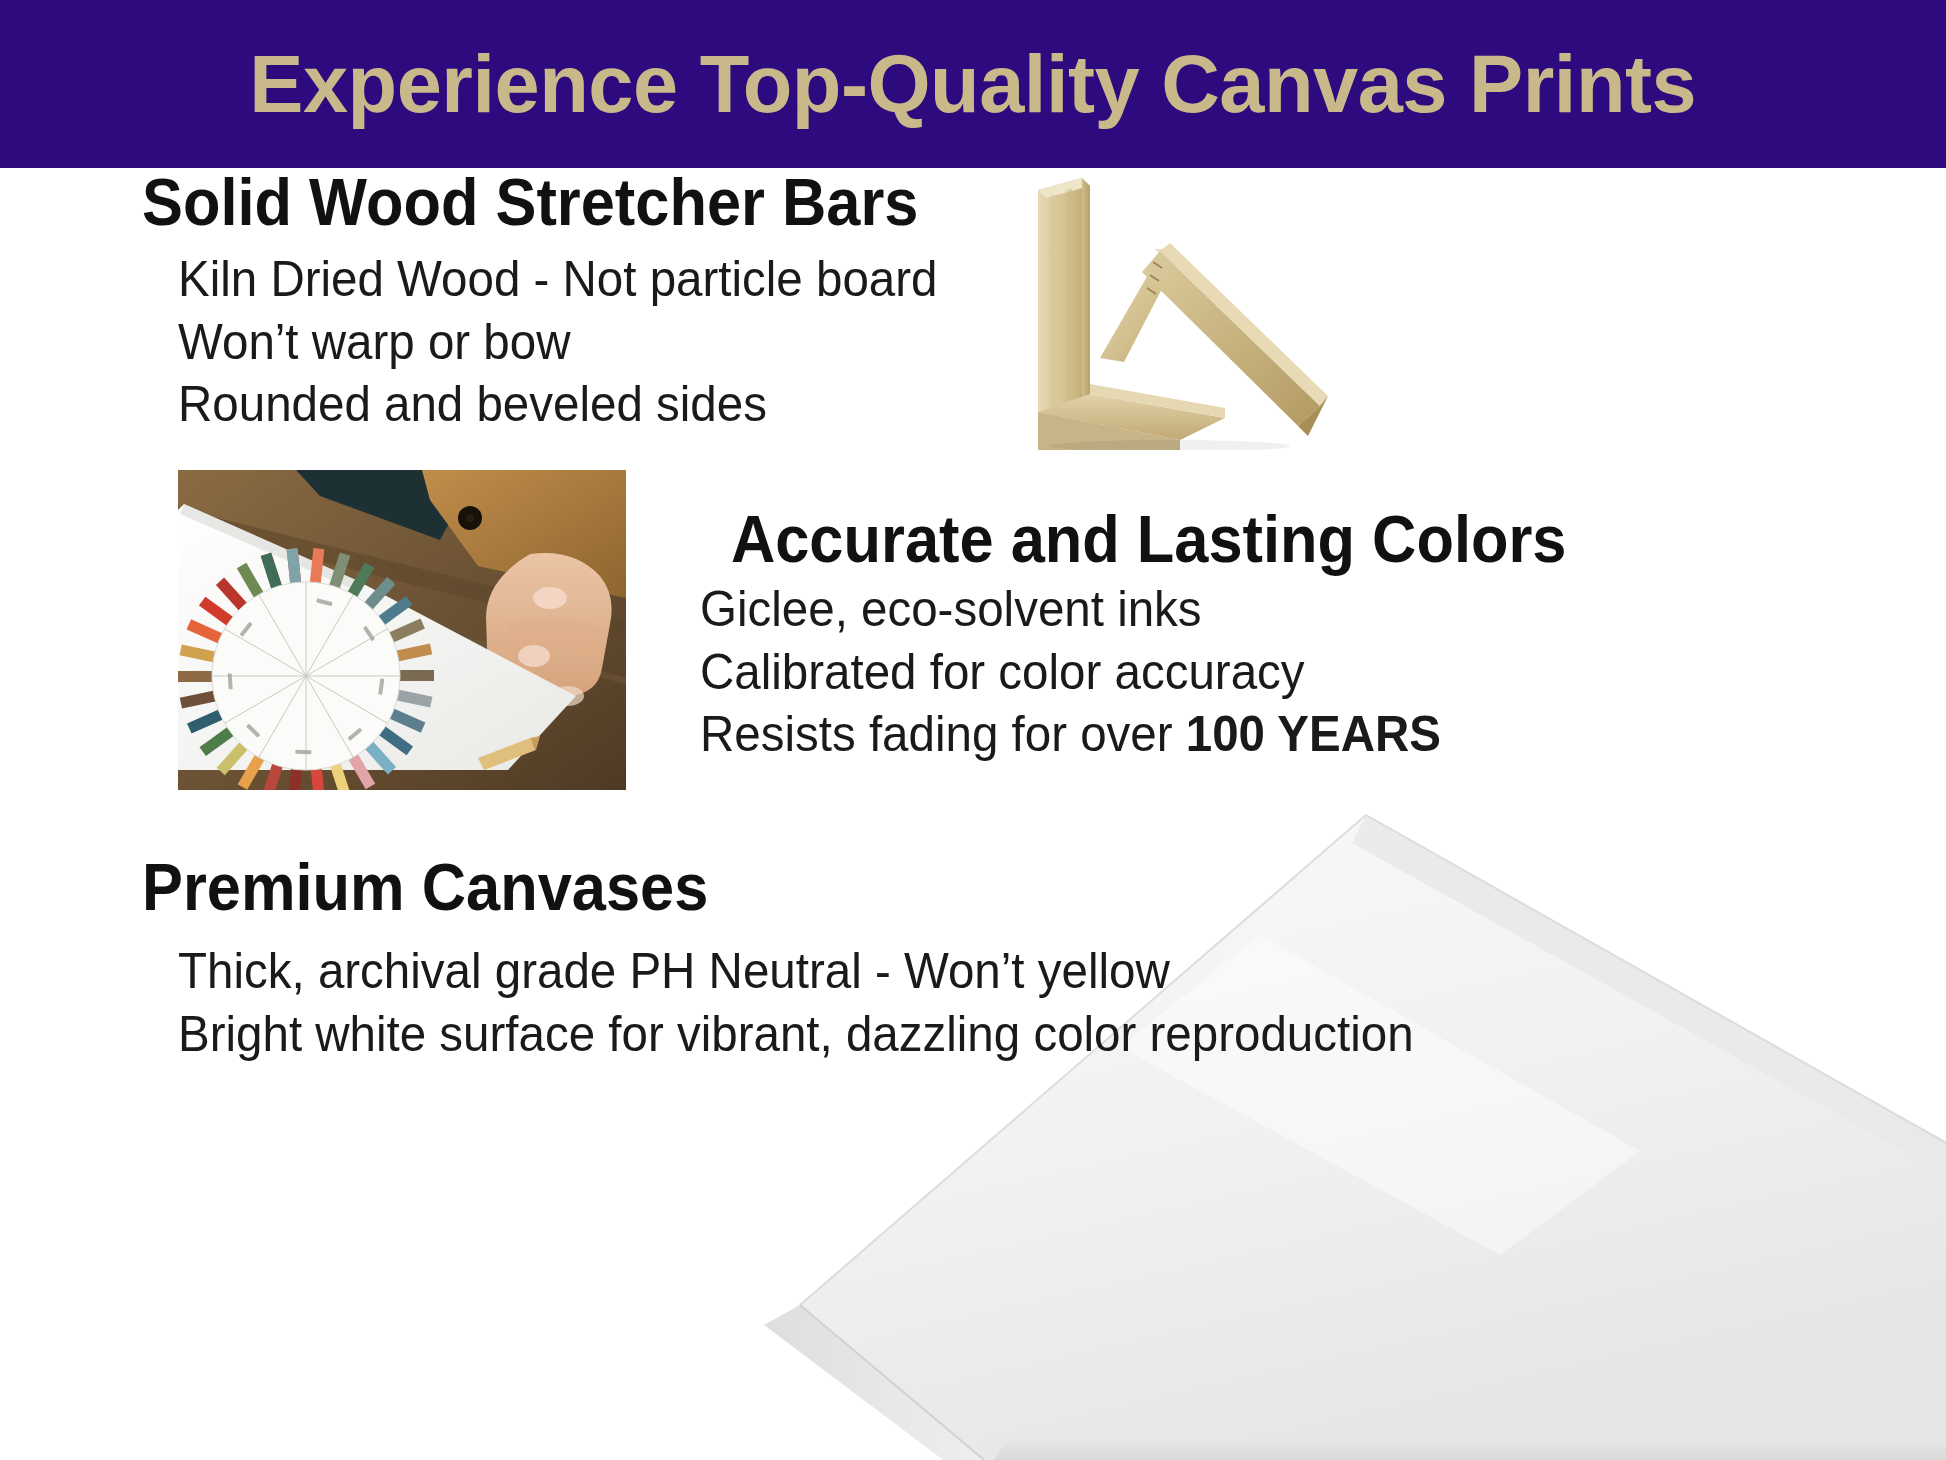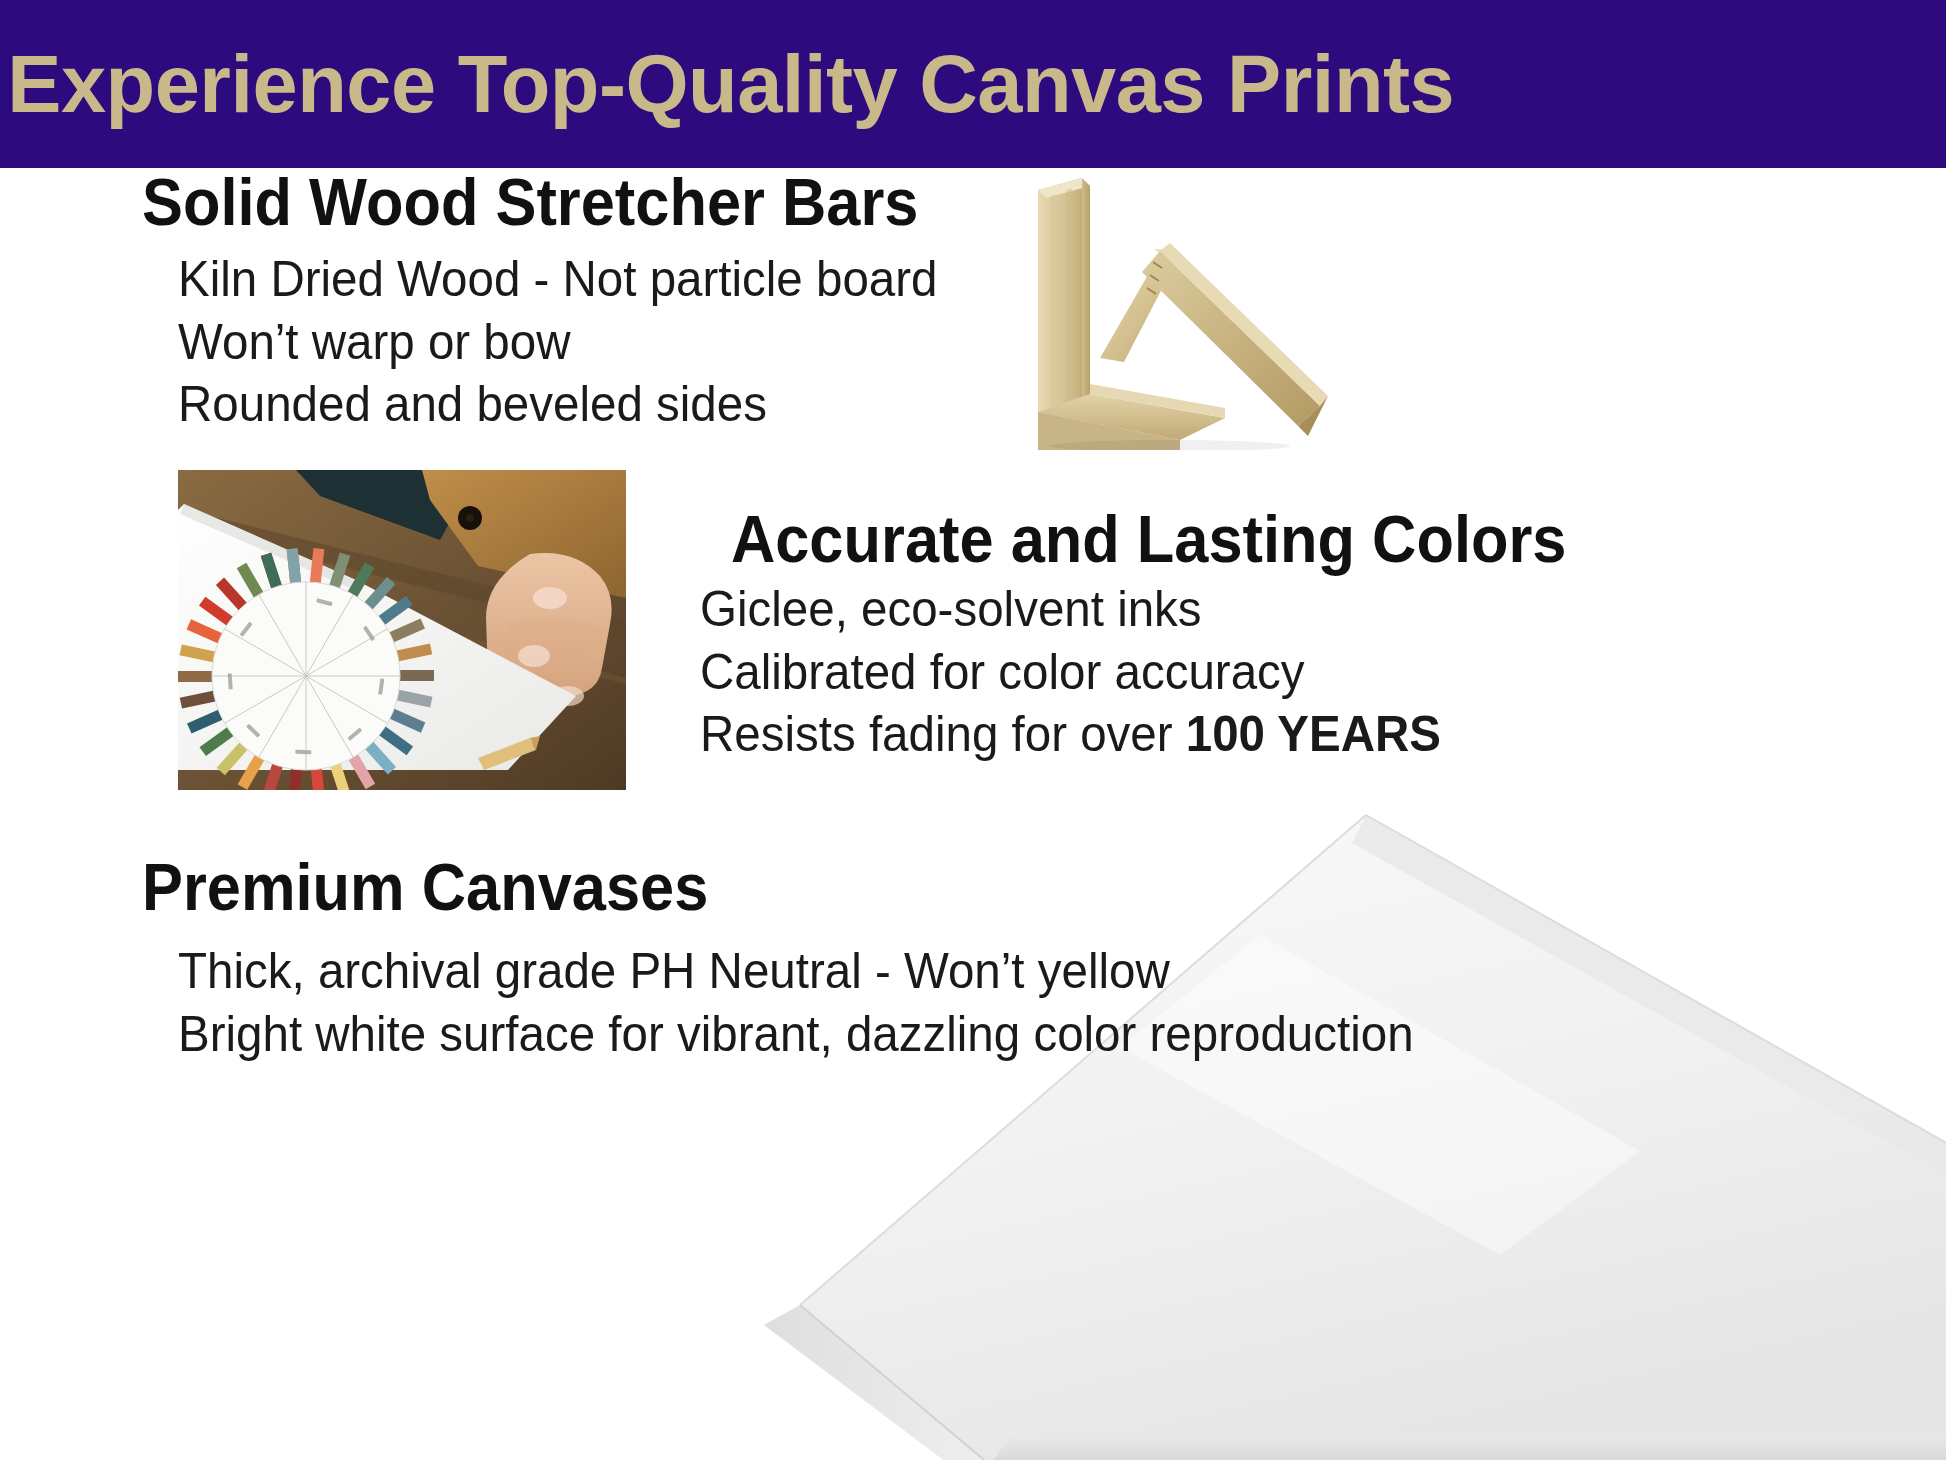--- a/index.html
+++ b/index.html
@@ -26,20 +26,21 @@
   
   .banner {
     position: absolute;
     left: 0;
     top: 0;
     width: 1946px;
     height: 168px;
     background: #2D0A7E;
     display: flex;
     align-items: center;
+    justify-content: center;
     box-sizing: border-box;
   }
   .banner-title {
     color: #C9B88A;
     font-family: "Liberation Sans", sans-serif;
     font-weight: bold;
     font-size: 82px;
     letter-spacing: -0.5px;
     line-height: 1;
     white-space: nowrap;

